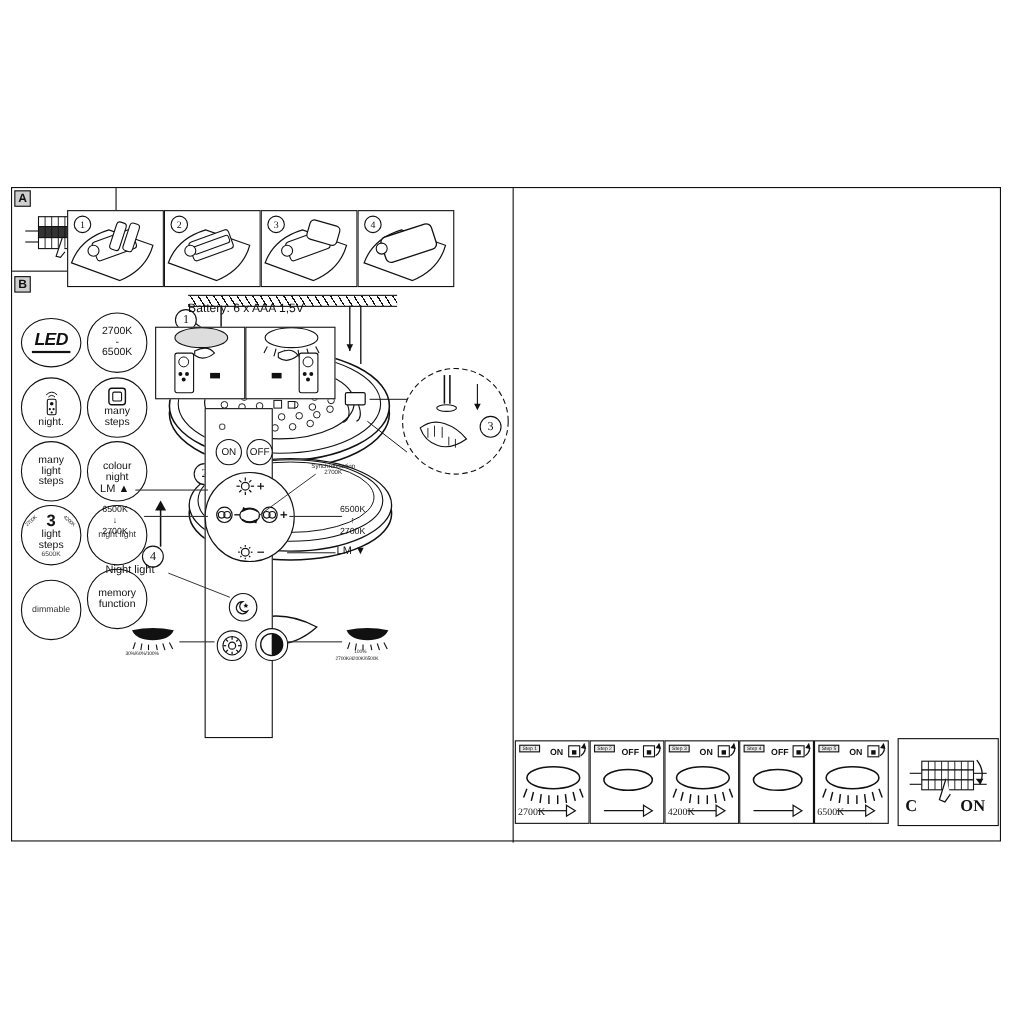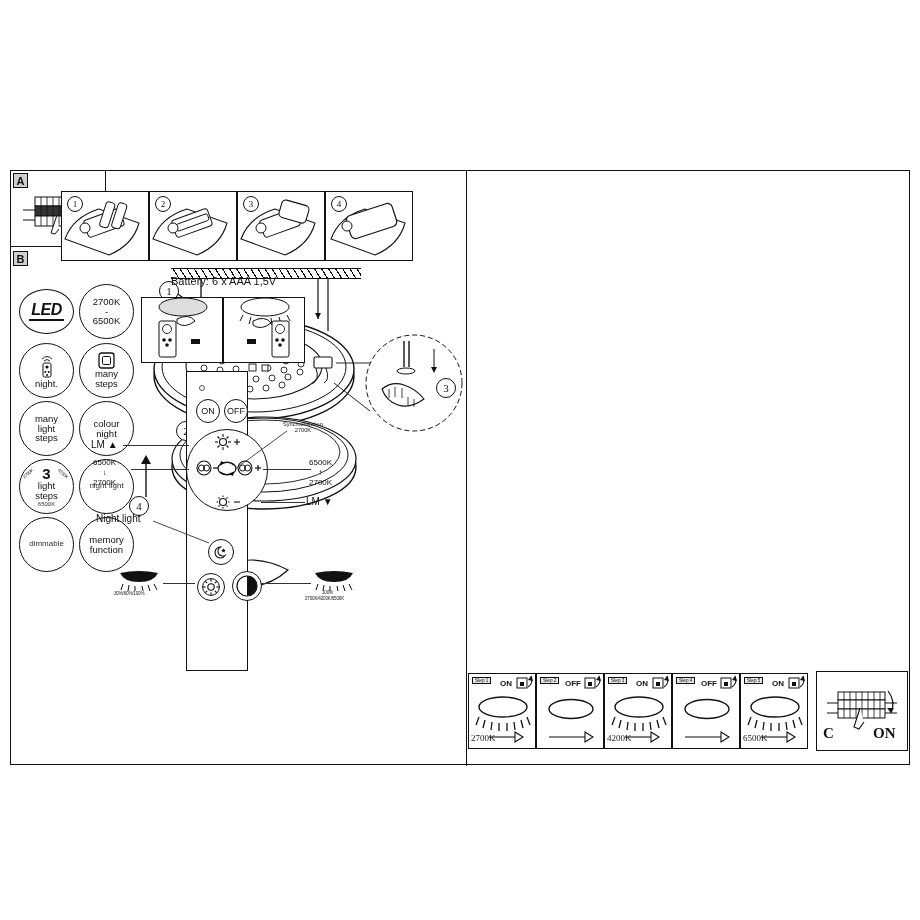--- a/index.html
+++ b/index.html
@@ -133,21 +133,21 @@
     <span class="b-sm">steps</span>
     <span class="b-xs">6500K</span>
   </div>
   <div class="tiny" style="left:11px;top:300px;transform:rotate(-42deg);">2700K</div>
   <div class="tiny" style="left:46px;top:300px;transform:rotate(42deg);">4200K</div>
 
   <div class="badge" style="left:68px;top:288px;width:55px;height:55px;">
     <span class="b-xs" style="font-size:8px;">night light</span>
   </div>
 
-  <div class="badge" style="left:8px;top:346px;width:55px;height:55px;">
+  <div class="badge" style="left:8px;top:356px;width:55px;height:55px;">
     <span class="b-xs" style="font-size:8px;">dimmable</span>
   </div>
   <div class="badge" style="left:68px;top:346px;width:55px;height:55px;">
     <span class="b-sm">memory</span>
     <span class="b-sm">function</span>
   </div>
 
   <div class="ceiling" style="left:160px;top:97px;width:190px;height:9px;"></div>
 
   <div style="position:absolute;left:135px;top:100px;">

